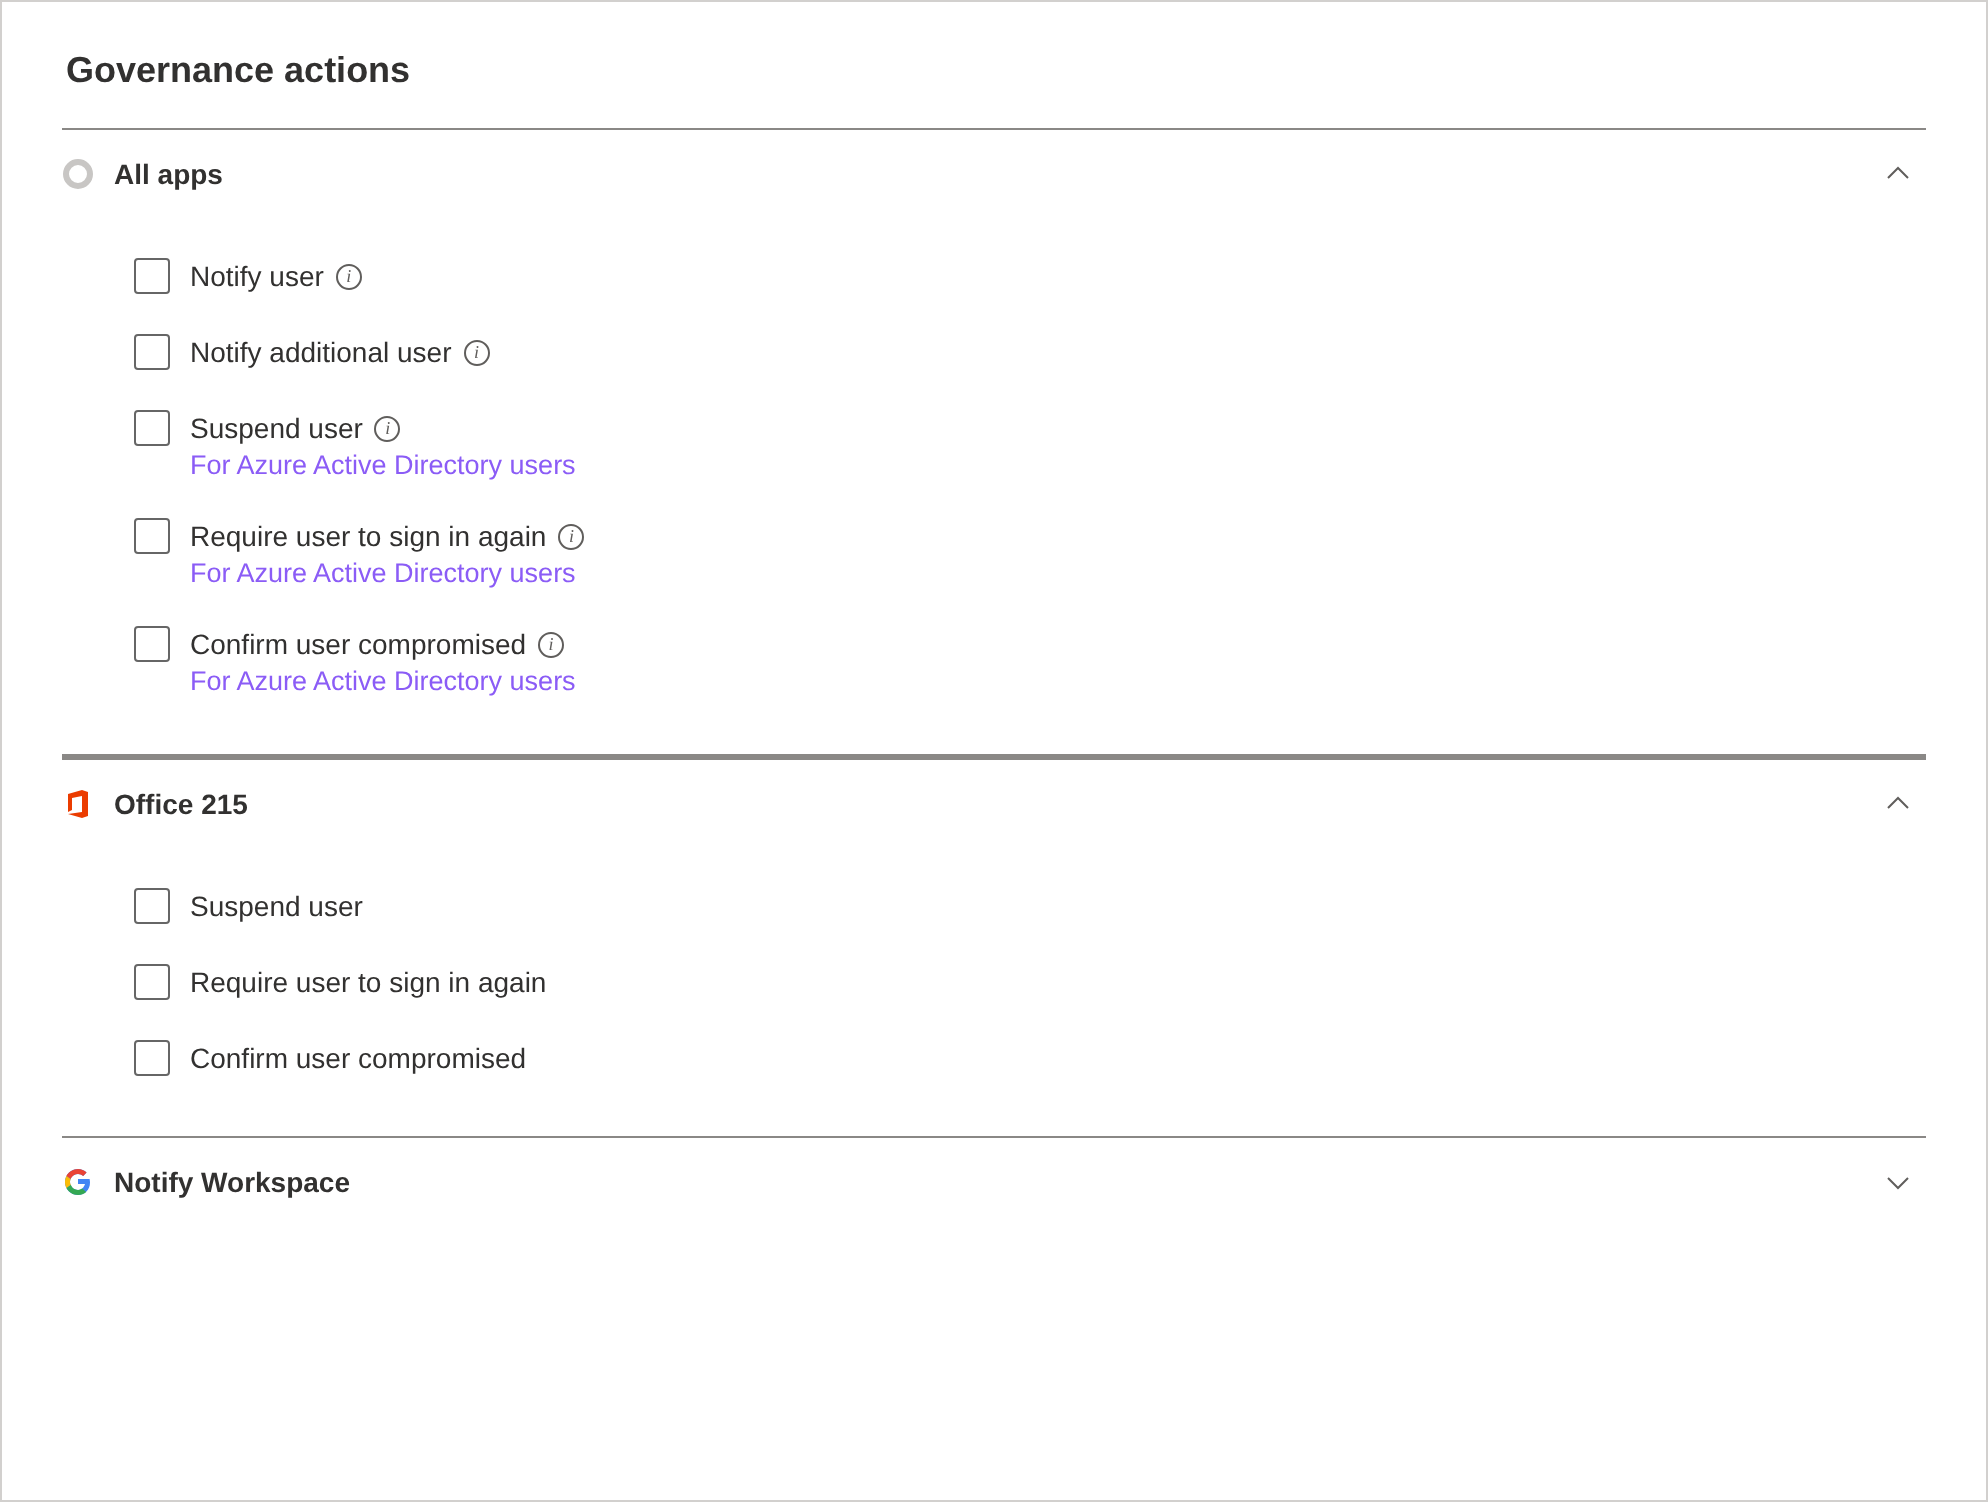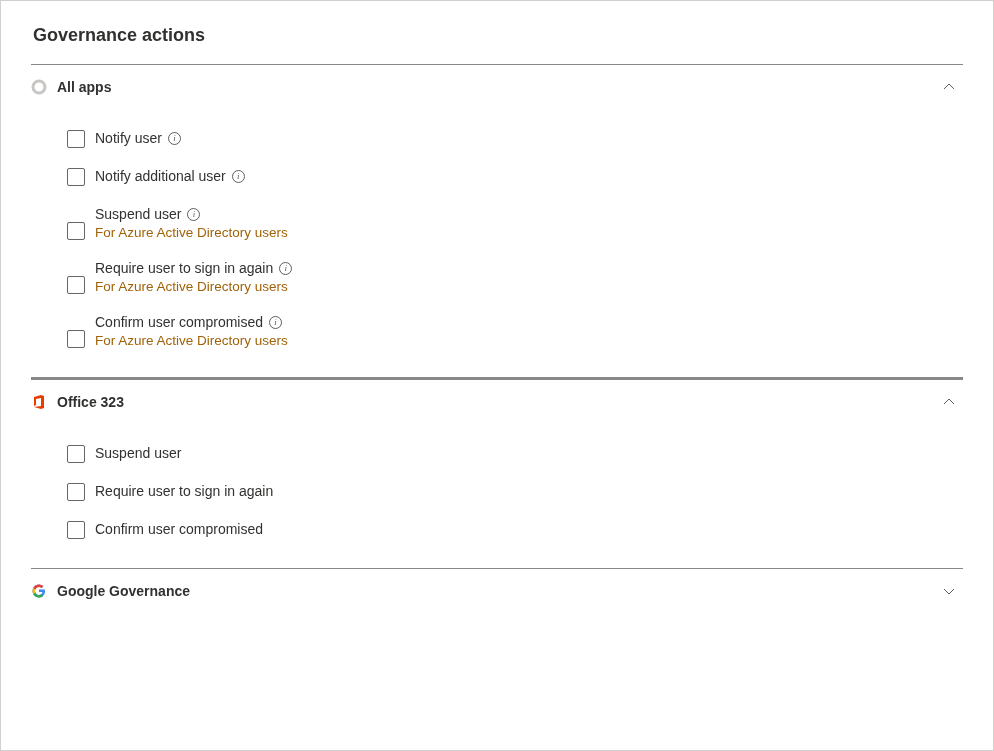--- a/index.html
+++ b/index.html
@@ -50,21 +50,21 @@
   .chevron {
     width: 12px;
     height: 12px;
     flex-shrink: 0;
   }
   .section-body {
     padding: 10px 0 20px 36px;
   }
   .action-row {
     display: flex;
-    align-items: flex-end;
+    align-items: flex-start;
     padding: 9px 0;
   }
   .checkbox {
     width: 18px;
     height: 18px;
     border: 1px solid #666;
     border-radius: 2px;
     margin-right: 10px;
     margin-top: 1px;
     flex-shrink: 0;
@@ -89,21 +89,21 @@
     display: inline-flex;
     align-items: center;
     justify-content: center;
     font-size: 9px;
     font-style: italic;
     font-family: Georgia, serif;
     color: #605e5c;
     line-height: 1;
   }
   .hint {
-    color: #a16207;
+    color: #8b5cf6;
     font-size: 13.5px;
     margin-top: 1px;
   }
   svg { display: block; }
 </style>
 </head>
 <body>
 
 <div class="panel">
   <div class="title">Governance actions</div>
@@ -181,21 +181,21 @@
 
 
   <hr class="divider">
 
   <div class="section-header">
     <span class="section-icon">
       <svg viewBox="0 0 16 16" width="16" height="16">
           <path d="M3 3 L10 1 L13 2 L13 14 L10 15 L3 13 L10 12 L10 4 L5 5 L5 11 L3 12 Z" fill="#eb3c00"></path>
         </svg>
     </span>
-    <span class="section-label">Office 323</span>
+    <span class="section-label">Office 215</span>
     <span class="chevron">
       <svg viewBox="0 0 12 12" width="12" height="12">
           <path d="M1 8 L6 3 L11 8" fill="none" stroke="#605e5c" stroke-width="1"></path>
         </svg>
     </span>
   </div>
 
   <div class="section-body">
     <div class="action-row">
       <div class="checkbox"></div>
@@ -227,21 +227,21 @@
 
   <div class="section-header">
     <span class="section-icon">
       <svg viewBox="0 0 16 16" width="16" height="16">
         <path d="M8 6.5 L8 9 L11.5 9 C11 10.7 9.7 12 8 12 C5.8 12 4 10.2 4 8 C4 5.8 5.8 4 8 4 C9 4 9.9 4.4 10.6 5 L12.3 3.3 C11.2 2.2 9.6 1.5 8 1.5 C4.4 1.5 1.5 4.4 1.5 8 C1.5 11.6 4.4 14.5 8 14.5 C11.3 14.5 14 12 14 8.3 C14 7.7 13.9 7 13.8 6.5 Z" fill="#4285f4"></path>
         <path d="M2.2 5 L4.3 6.5 C4.9 5 6.3 4 8 4 C9 4 9.9 4.4 10.6 5 L12.3 3.3 C11.2 2.2 9.6 1.5 8 1.5 C5.5 1.5 3.3 3 2.2 5 Z" fill="#ea4335"></path>
         <path d="M8 14.5 C9.6 14.5 11 14 12.1 13 L10.1 11.3 C9.5 11.7 8.8 12 8 12 C6.3 12 4.9 10.9 4.4 9.4 L2.2 11 C3.3 13.1 5.5 14.5 8 14.5 Z" fill="#34a853"></path>
         <path d="M2.2 5 C1.8 5.9 1.5 6.9 1.5 8 C1.5 9.1 1.8 10.1 2.2 11 L4.4 9.4 C4.1 8.9 4 8.5 4 8 C4 7.5 4.1 7 4.3 6.5 Z" fill="#fbbc05"></path>
       </svg>
     </span>
-    <span class="section-label">Google Governance</span>
+    <span class="section-label">Notify Workspace</span>
     <span class="chevron">
       <svg viewBox="0 0 12 12" width="12" height="12">
           <path d="M1 4 L6 9 L11 4" fill="none" stroke="#605e5c" stroke-width="1"></path>
         </svg>
     </span>
   </div>
 
 </div>
 
 </body></html>

